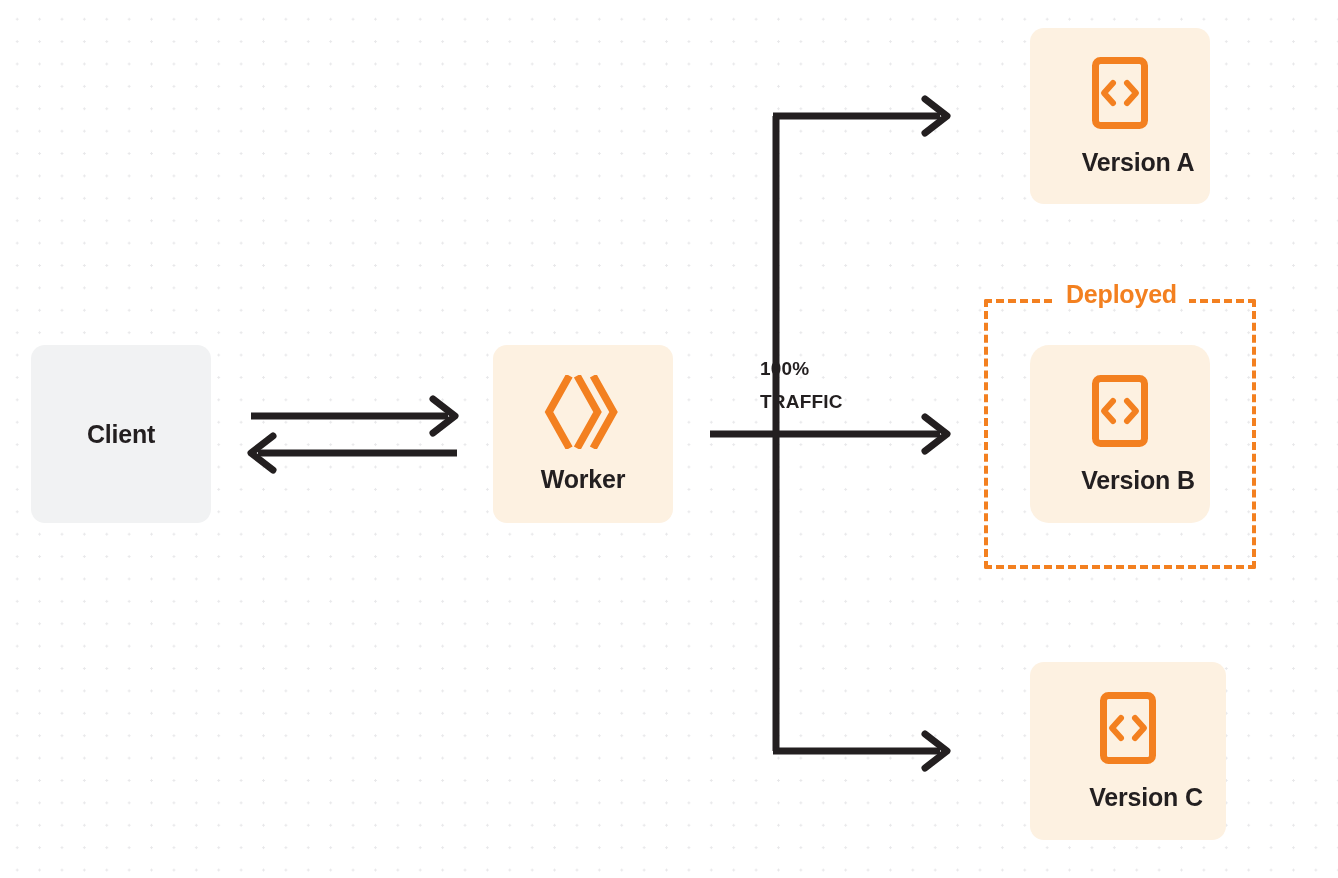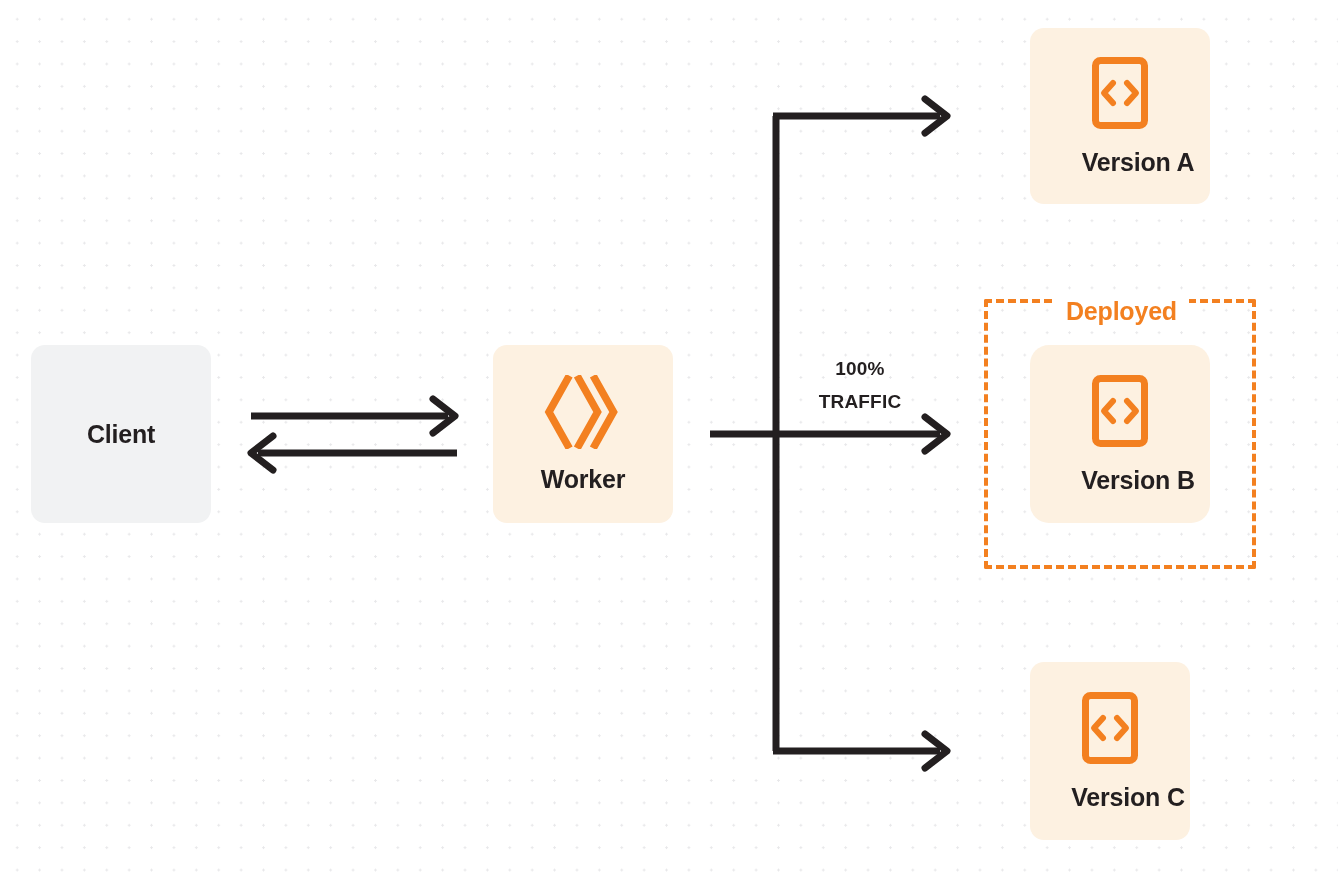--- a/index.html
+++ b/index.html
@@ -85,21 +85,21 @@
     left: 0;
     top: 0;
     width: 1338px;
     height: 878px;
     pointer-events: none;
   }
 
   
   .traffic-label {
     position: absolute;
-    text-align: center;
+    text-align: left;
     color: #231f20;
     font-size: 19px;
     font-weight: 700;
     line-height: 1.75;
     letter-spacing: 0.2px;
     white-space: nowrap;
   }
 </style>
 </head>
 <body>
@@ -163,34 +163,34 @@
       <svg width="58" height="74" viewBox="0 0 58 74" fill="none">
         <rect x="4.5" y="4.5" width="49" height="65" rx="5" ry="5" stroke="#f38020" stroke-width="7" fill="none"></rect>
         <polyline points="22,27 13,37 22,47" fill="none" stroke="#f38020" stroke-width="6" stroke-linecap="round" stroke-linejoin="round"></polyline>
         <polyline points="36,27 45,37 36,47" fill="none" stroke="#f38020" stroke-width="6" stroke-linecap="round" stroke-linejoin="round"></polyline>
       </svg>
     </span>
     <span class="node-label">Version A</span>
   </div>
 
   <div class="deployed-frame" style="left:984px; top:299px; width:272px; height:270px;"></div>
-  <div class="deployed-legend" style="left:1054px; top:299px;">Deployed</div>
+  <div class="deployed-legend" style="left:1054px; top:282px;">Deployed</div>
 
   <div class="node node-version" style="left:1030px; top:345px; width:180px; height:178px;border-radius:19px;">
     <span class="node-icon">
       <svg width="58" height="74" viewBox="0 0 58 74" fill="none">
         <rect x="4.5" y="4.5" width="49" height="65" rx="5" ry="5" stroke="#f38020" stroke-width="7" fill="none"></rect>
         <polyline points="22,27 13,37 22,47" fill="none" stroke="#f38020" stroke-width="6" stroke-linecap="round" stroke-linejoin="round"></polyline>
         <polyline points="36,27 45,37 36,47" fill="none" stroke="#f38020" stroke-width="6" stroke-linecap="round" stroke-linejoin="round"></polyline>
       </svg>
     </span>
     <span class="node-label">Version B</span>
   </div>
 
-  <div class="node node-version" style="left:1030px; top:662px; width:160px; height:178px;">
+  <div class="node node-version" style="left:1030px; top:662px; width:196px; height:178px;">
     <span class="node-icon">
       <svg width="58" height="74" viewBox="0 0 58 74" fill="none">
         <rect x="4.5" y="4.5" width="49" height="65" rx="5" ry="5" stroke="#f38020" stroke-width="7" fill="none"></rect>
         <polyline points="22,27 13,37 22,47" fill="none" stroke="#f38020" stroke-width="6" stroke-linecap="round" stroke-linejoin="round"></polyline>
         <polyline points="36,27 45,37 36,47" fill="none" stroke="#f38020" stroke-width="6" stroke-linecap="round" stroke-linejoin="round"></polyline>
       </svg>
     </span>
     <span class="node-label">Version C</span>
   </div>
 

